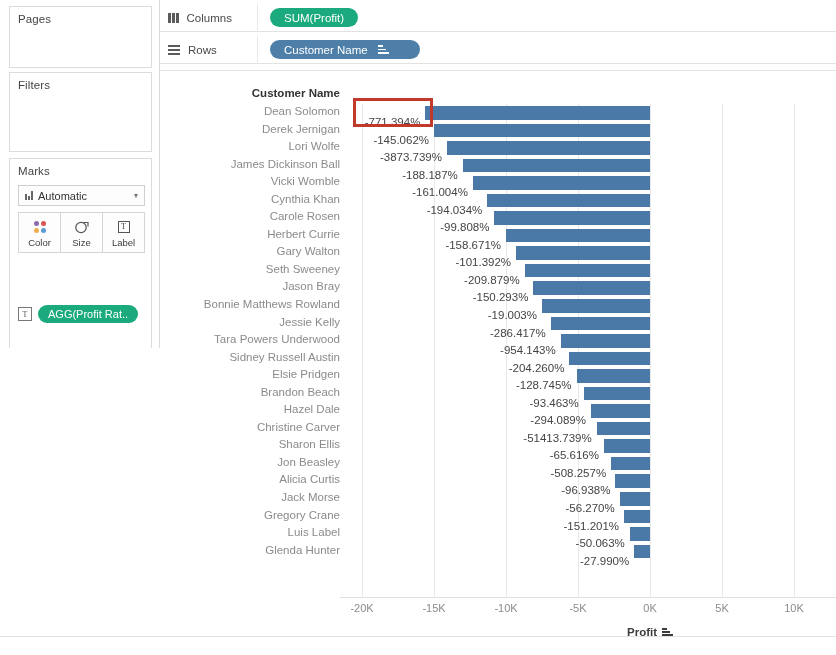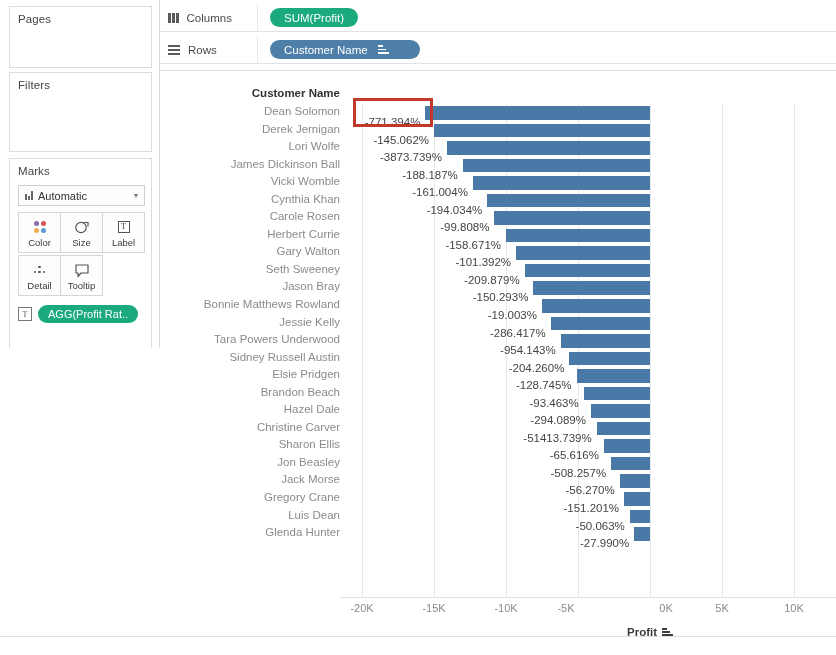--- a/index.html
+++ b/index.html
@@ -392,41 +392,20 @@
           <span class="mb-label">Size</span>
         </div>
         <div class="marks-btn">
           <span class="mb-icon">
               <span class="tbox">T</span>
             </span>
           <span class="mb-label">Label</span>
         </div>
       </div>
 
-      <div class="marks-btn-row" id="marks-row-2">
-        <div class="marks-btn">
-          <span class="mb-icon">
-            <span class="dots-detail">
-                <span></span>
-                <span></span>
-                <span></span>
-                <span></span>
-              </span>
-          </span>
-          <span class="mb-label">Detail</span>
-        </div>
-        <div class="marks-btn">
-          <span class="mb-icon">
-            <svg width="18" height="16" viewBox="0 0 18 16">
-              <path d="M3 3 H15 V11 H8 L5 14.5 V11 H3 Z" fill="none" stroke="#555" stroke-width="1.2" stroke-linejoin="round"></path>
-            </svg>
-          </span>
-          <span class="mb-label">Tooltip</span>
-        </div>
-      </div>
 
       <div id="marks-pill-row">
         <span id="marks-pill-icon">T</span>
         <span class="pill pill-green">AGG(Profit Rat..</span>
       </div>
     </div>
 
     <div id="left-bottom-fill"></div>
   </div>
 
@@ -584,50 +563,55 @@
             <div class="row-name">Sharon Ellis</div>
             <div class="row-value" style="left: 438.92px;">-65.616%</div>
             <div class="row-bar" style="left: 443.92px; width: 46.08px; background: rgb(74, 120, 167);"></div>
           </div>
           <div class="row">
             <div class="row-name">Jon Beasley</div>
             <div class="row-value" style="left: 446.12px;">-508.257%</div>
             <div class="row-bar" style="left: 451.12px; width: 38.88px; background: rgb(74, 120, 167);"></div>
           </div>
           <div class="row">
+            <div class="row-name">Alicia Curtis</div>
+            <div class="row-value" style="left: 450.44px;">-96.938%</div>
+            <div class="row-bar" style="left: 455.44px; width: 34.56px; background: rgb(74, 120, 167);"></div>
+          </div>
+          <div class="row">
             <div class="row-name">Jack Morse</div>
             <div class="row-value" style="left: 454.76px;">-56.270%</div>
             <div class="row-bar" style="left: 459.76px; width: 30.24px; background: rgb(74, 120, 167);"></div>
           </div>
           <div class="row">
             <div class="row-name">Gregory Crane</div>
             <div class="row-value" style="left: 459.08px;">-151.201%</div>
             <div class="row-bar" style="left: 464.08px; width: 25.92px; background: rgb(74, 120, 167);"></div>
           </div>
           <div class="row">
-            <div class="row-name">Luis Dean</div>
+            <div class="row-name">Luis Label</div>
             <div class="row-value" style="left: 464.84px;">-50.063%</div>
             <div class="row-bar" style="left: 469.84px; width: 20.16px; background: rgb(74, 120, 167);"></div>
           </div>
           <div class="row">
             <div class="row-name">Glenda Hunter</div>
             <div class="row-value" style="left: 469.16px;">-27.990%</div>
             <div class="row-bar" style="left: 474.16px; width: 15.84px; background: rgb(74, 120, 167);"></div>
           </div>
         </div>
     </div>
 
     <div id="axis">
       <div id="axis-line"></div>
       <div id="axis-ticks">
           <div class="axis-tick-label" style="left: 202px;">-20K</div>
           <div class="axis-tick-label" style="left: 274px;">-15K</div>
           <div class="axis-tick-label" style="left: 346px;">-10K</div>
-          <div class="axis-tick-label" style="left: 406px; text-align: right;">-5K</div>
-          <div class="axis-tick-label" style="left: 506px;">0K</div>
+          <div class="axis-tick-label" style="left: 418px; text-align: right;">-5K</div>
+          <div class="axis-tick-label" style="left: 490px;">0K</div>
           <div class="axis-tick-label" style="left: 562px;">5K</div>
           <div class="axis-tick-label" style="left: 634px;">10K</div>
         </div>
       <div id="axis-title" style="left: 490px;">
         <span>Profit</span>
         <span class="sortg">
             <i></i>
             <i></i>
             <i></i>
           </span>

